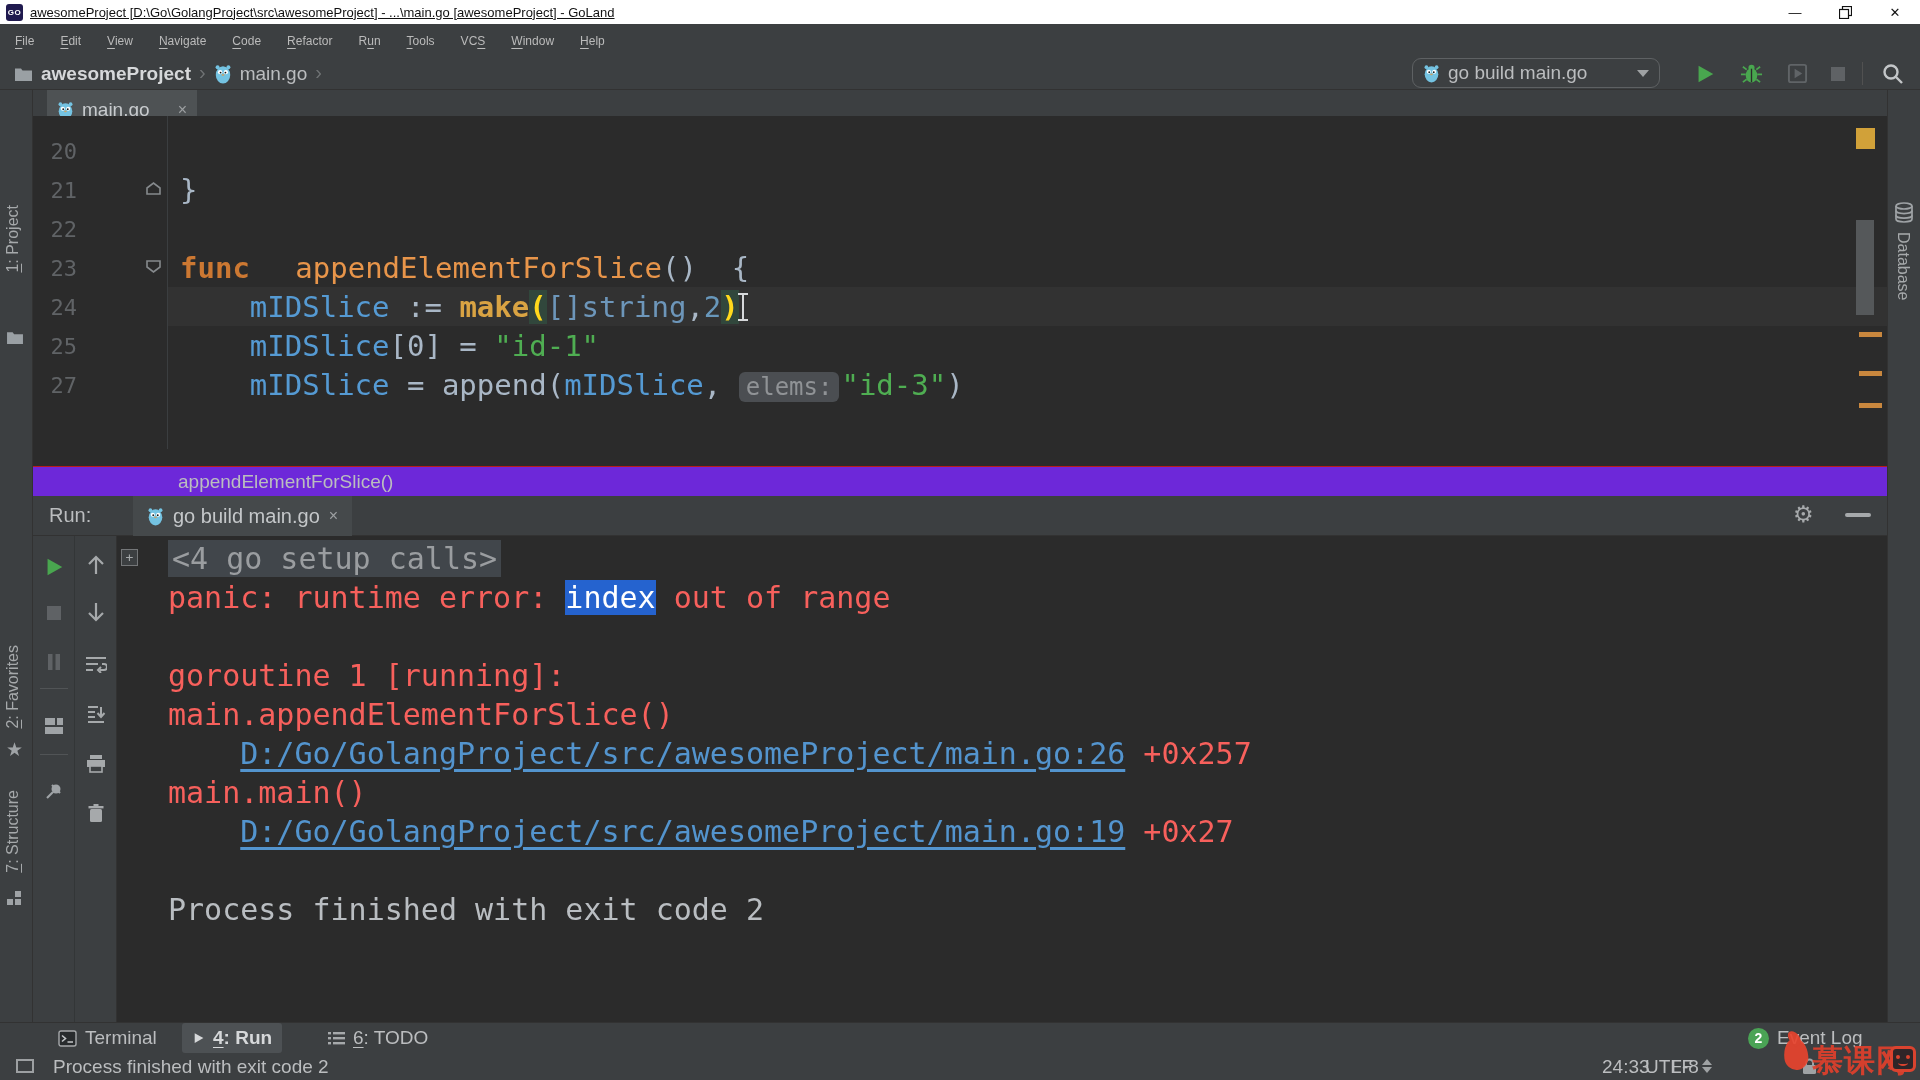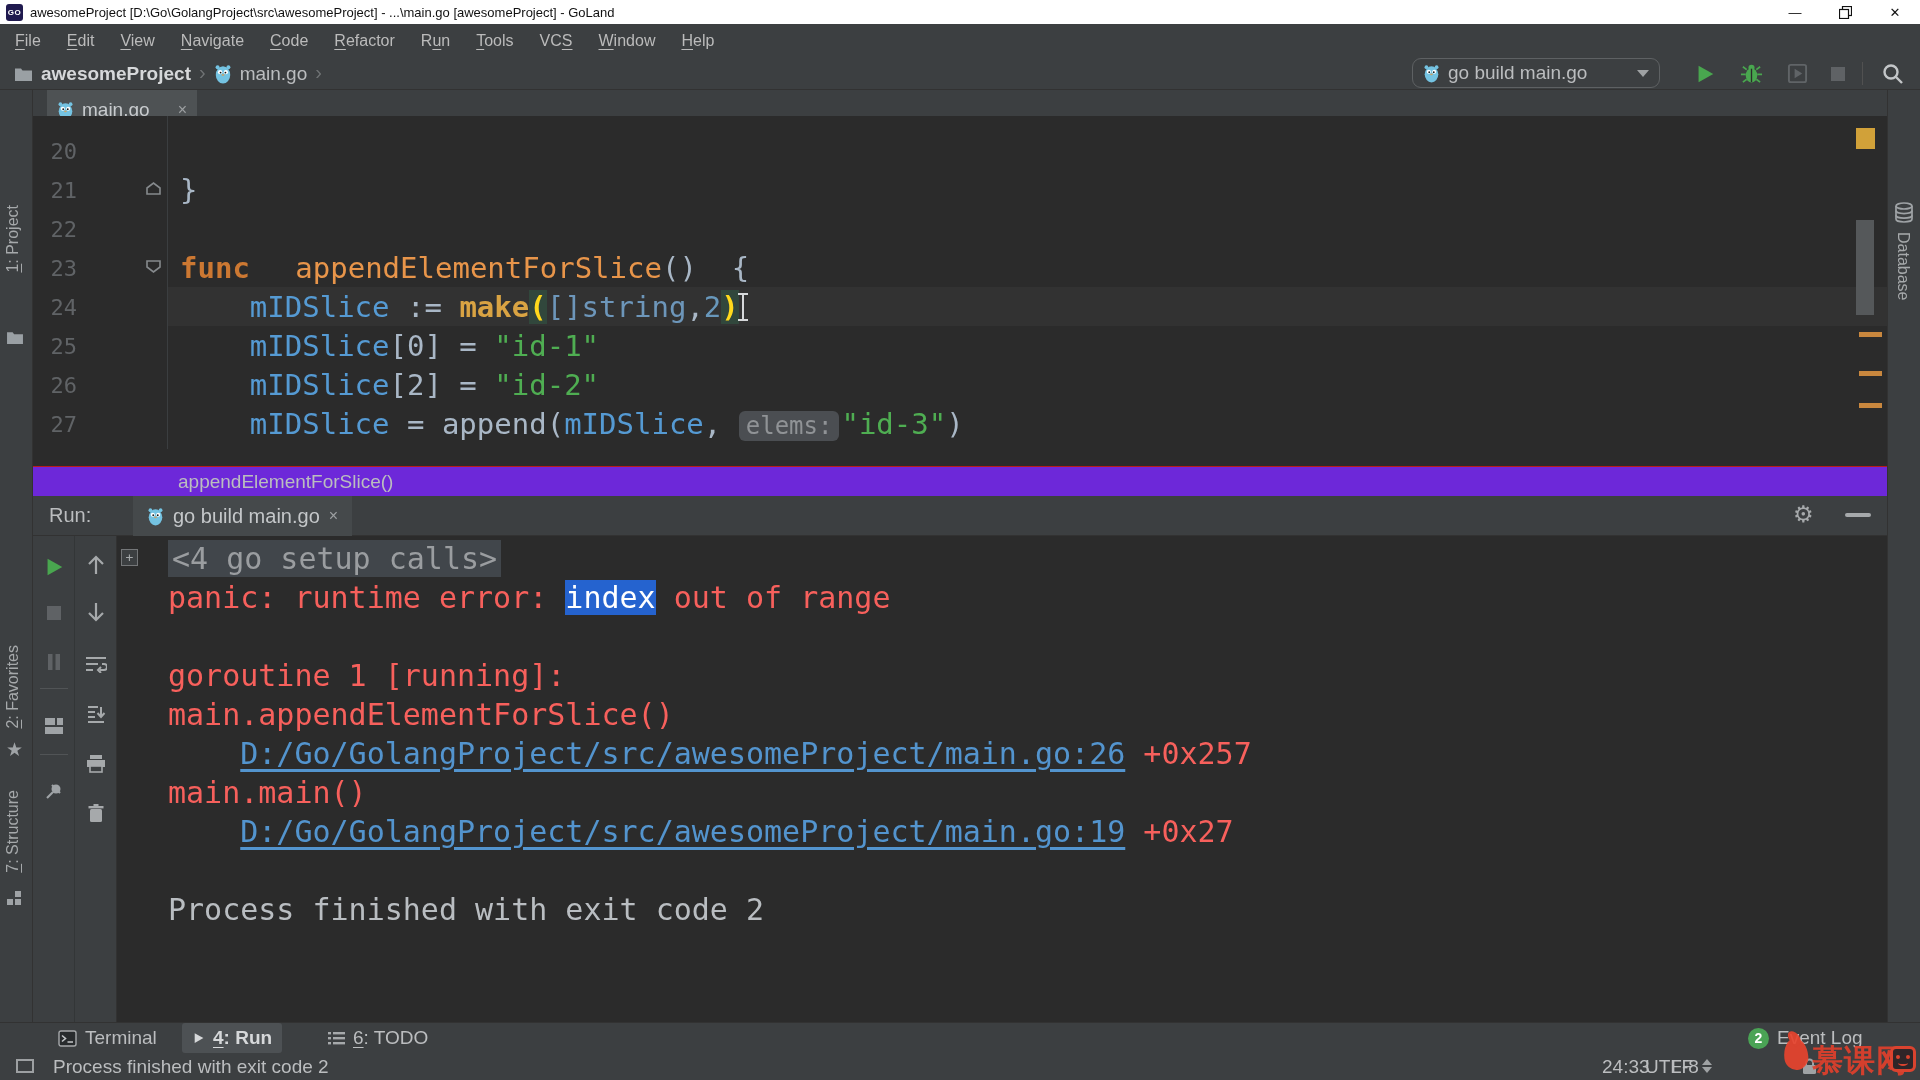--- a/index.html
+++ b/index.html
@@ -4,27 +4,27 @@
 <style>
   html,body{margin:0;padding:0;background:#1e1e1e;}
   #root{position:relative;width:1920px;height:1080px;overflow:hidden;background:#2b2b2b;
         font-family:"Liberation Sans","DejaVu Sans",sans-serif;-webkit-font-smoothing:antialiased;}
   .abs{position:absolute;}
 
   
   .titlebar{left:0;top:0;width:1920px;height:24px;background:#ffffff;display:flex;align-items:center;color:#1a1a1a;}
   .app-logo{width:17px;height:17px;margin:0 7px 0 6px;border-radius:3px;background:#201a4f;color:#fff;
             font-size:8px;font-weight:bold;display:flex;align-items:center;justify-content:center;letter-spacing:.5px;}
-  .title-text{font-size:13px;color:#111;}
+  .title-text{font-size:13px;color:#111;text-decoration:underline;}
   .win-controls{position:absolute;right:0;top:0;height:24px;display:flex;}
   .win-btn{width:50px;height:24px;display:flex;align-items:center;justify-content:center;color:#111;font-size:13px;}
 
   
   .menubar{left:0;top:24px;width:1920px;height:33px;background:#3c3f41;display:flex;align-items:center;padding-left:2px;box-sizing:border-box;}
-  .menu-item{color:#bbbbbb;font-size:16px;padding:0 13px;}
+  .menu-item{color:#bbbbbb;font-size:12px;padding:0 13px;}
   .menu-item u{text-decoration:underline;text-underline-offset:3px;}
 
   
   .toolbar{left:0;top:57px;width:1920px;height:33px;background:#3c3f41;border-bottom:1px solid #323232;box-sizing:border-box;}
   .crumbs{position:absolute;left:14px;top:0;height:33px;display:flex;align-items:center;gap:8px;}
   .crumb-proj{color:#d6d8da;font-size:19px;font-weight:bold;}
   .crumb-file{color:#bbbdbf;font-size:19px;}
   .chev{color:#6f7274;font-size:20px;transform:translateY(-1px);}
   .runbox{position:absolute;left:1412px;top:1px;width:248px;height:30px;border:1px solid #5e6163;border-radius:9px;
           display:flex;align-items:center;gap:8px;padding:0 10px;box-sizing:border-box;}
@@ -297,24 +297,20 @@
         <div class="code-row">
           <div class="caret-hl"></div>
           <div class="ln">24</div>
           <div class="code-text"><span class="seg-plain">    </span><span class="seg-var">mIDSlice</span><span class="seg-plain"> := </span><span class="seg-builtin">make</span><span class="seg-brace">(</span><span class="seg-type">[]string</span><span class="seg-plain">,</span><span class="seg-num">2</span><span class="seg-brace">)</span><span class="ibeam"></span></div>
         </div>
         <div class="code-row">
           <div class="ln">25</div>
           <div class="code-text"><span class="seg-plain">    </span><span class="seg-var">mIDSlice</span><span class="seg-plain">[0] = </span><span class="seg-str">"id-1"</span></div>
         </div>
         <div class="code-row">
-          <div class="ln">26</div>
-          <div class="code-text"><span class="seg-plain">    </span><span class="seg-var">mIDSlice</span><span class="seg-plain">[2] = </span><span class="seg-str">"id-2"</span></div>
-        </div>
-        <div class="code-row">
           <div class="ln">27</div>
           <div class="code-text"><span class="seg-plain">    </span><span class="seg-var">mIDSlice</span><span class="seg-plain"> = append(</span><span class="seg-var">mIDSlice</span><span class="seg-plain">, </span><span class="seg-hint">elems:</span><span class="seg-str">"id-3"</span><span class="seg-plain">)</span></div>
         </div>
       </div>
     <div class="gutter-line"></div>
     <div class="stripe-square"></div>
     <div class="stripe-thumb"></div>
     <div class="stripe-mark" style="top:216px;"></div>
     <div class="stripe-mark" style="top:255px;"></div>
     <div class="stripe-mark" style="top:287px;"></div>

